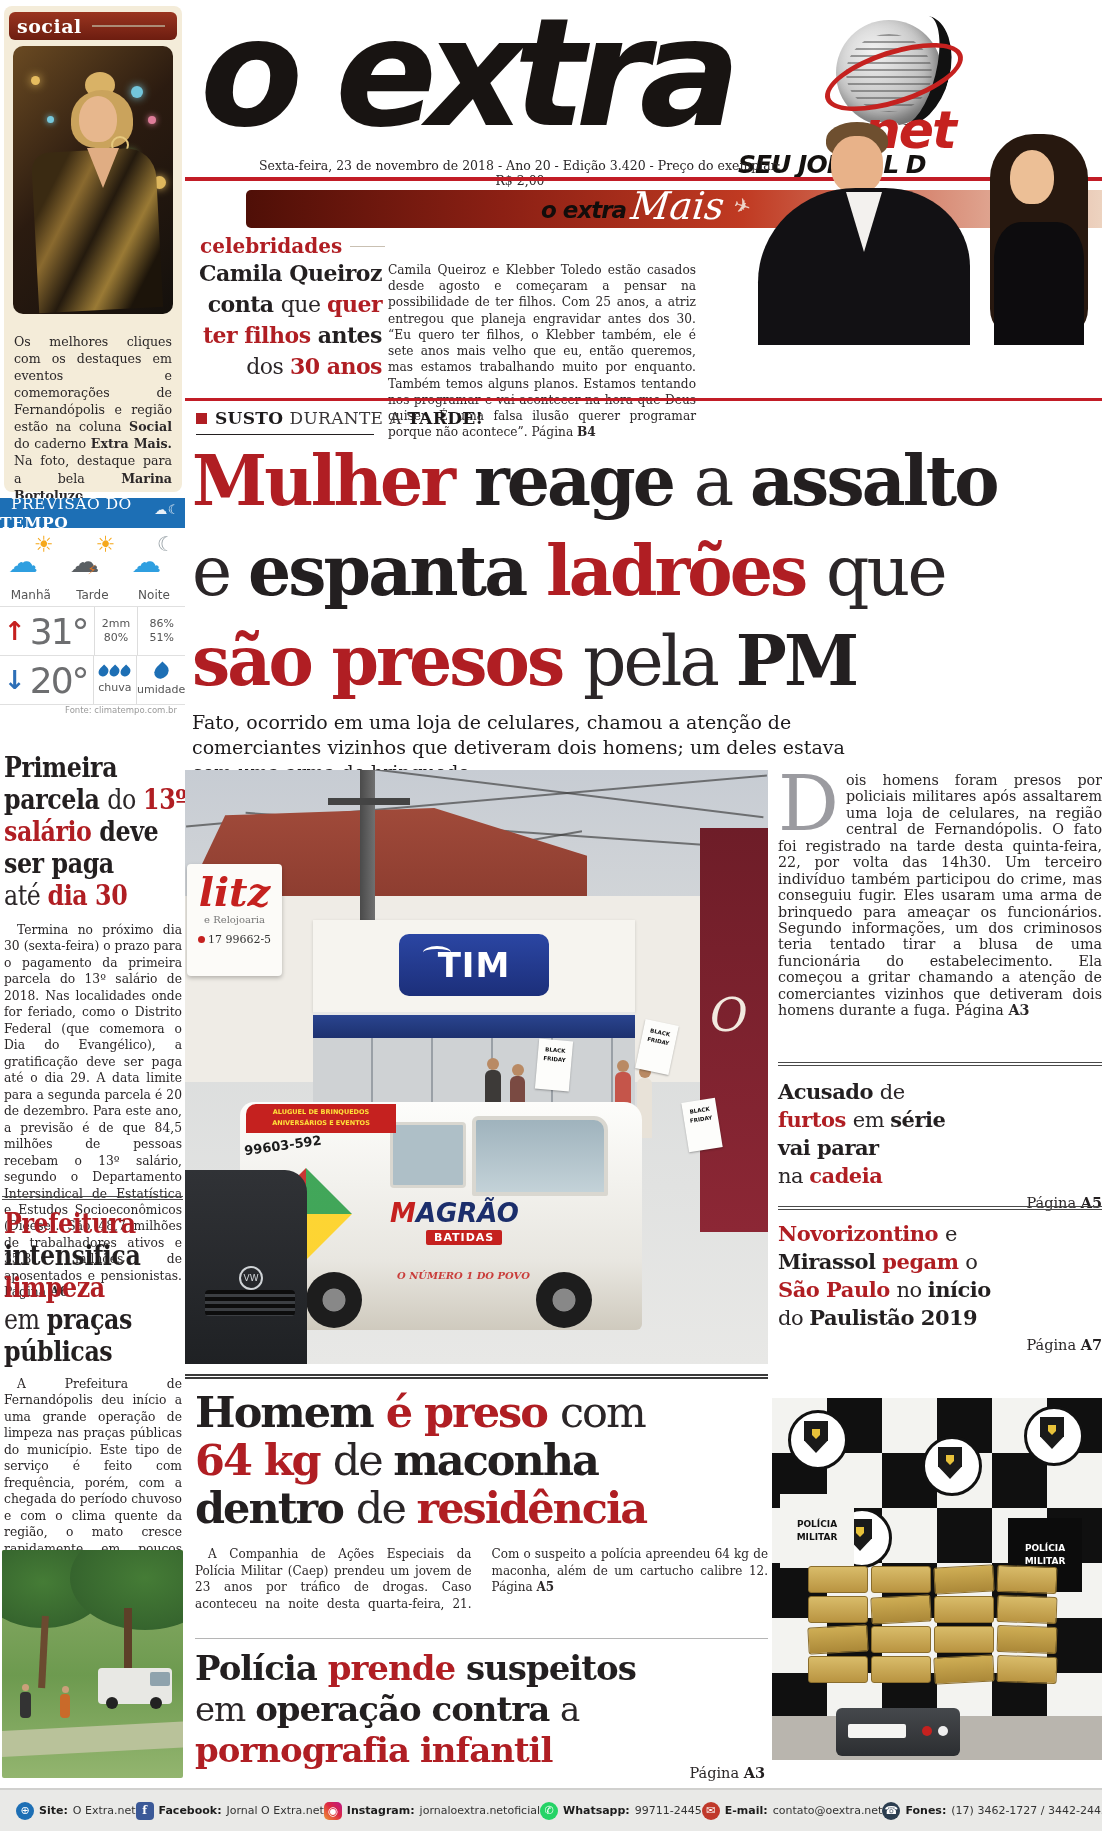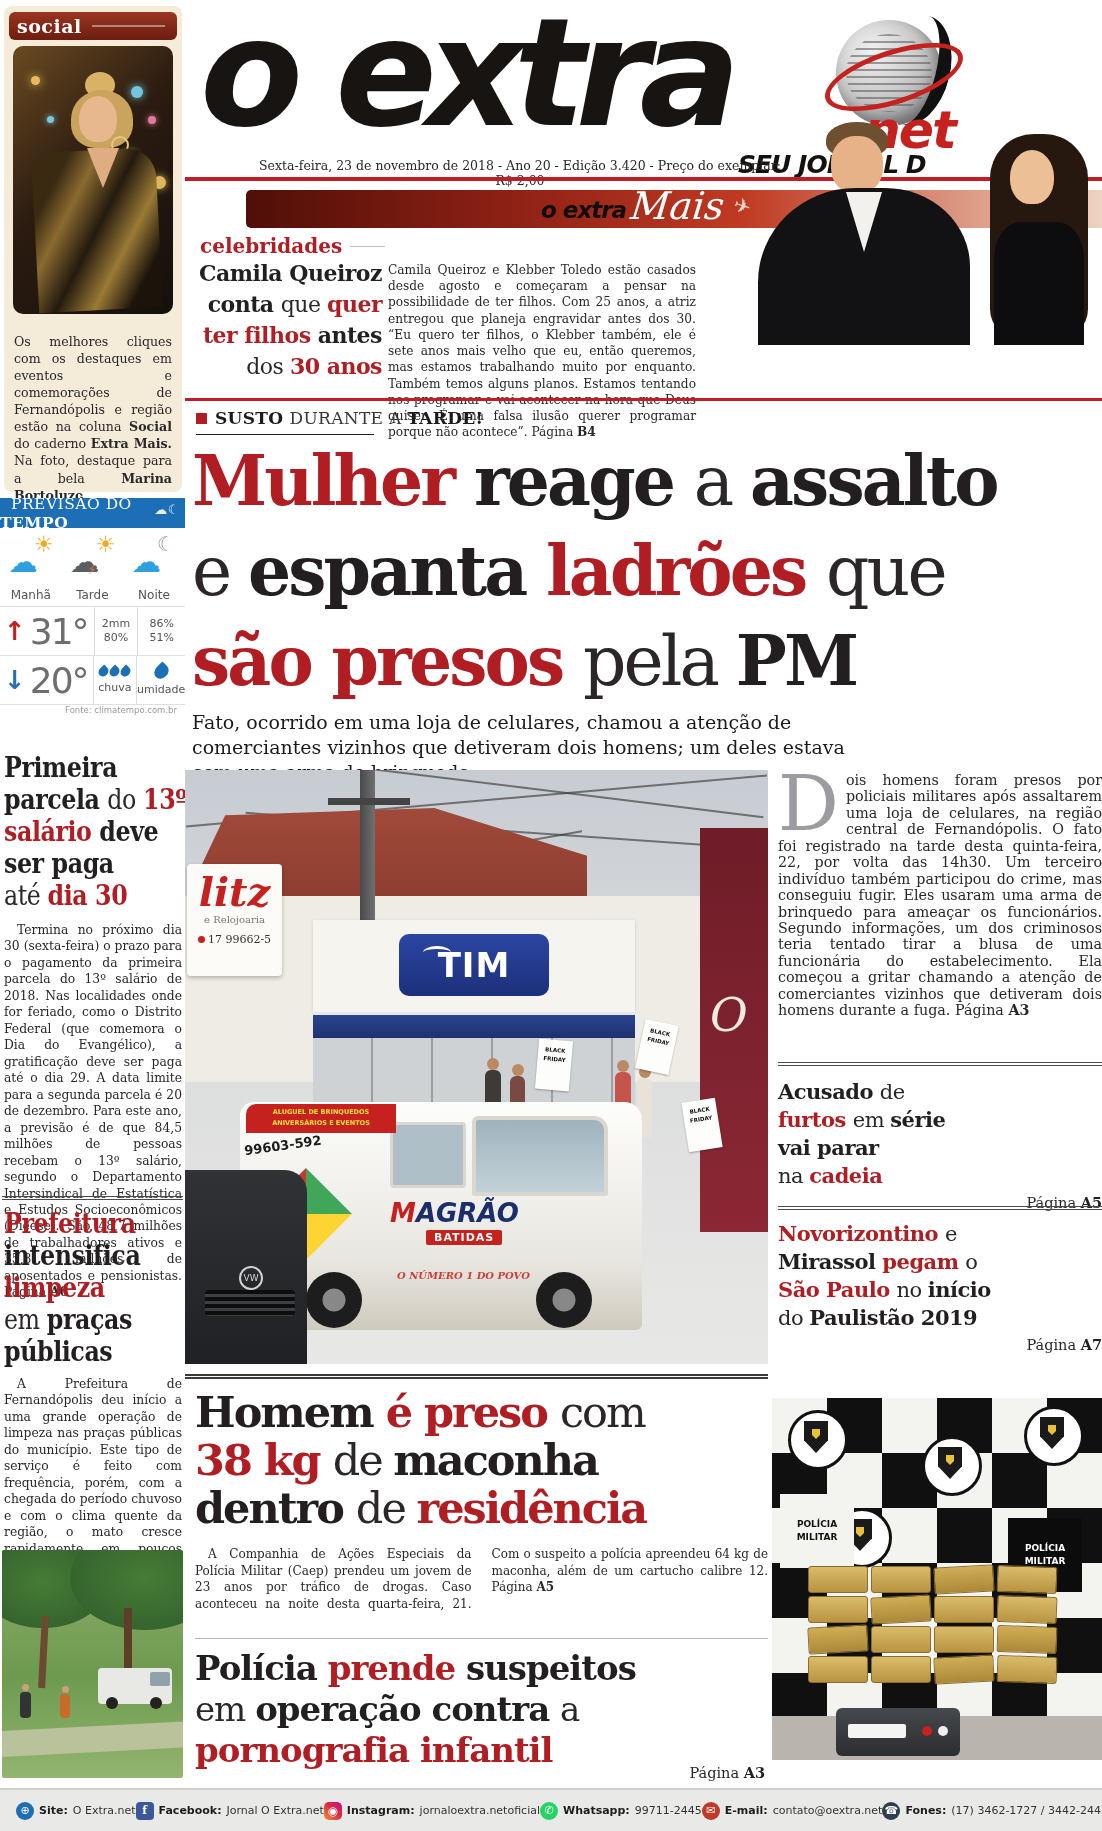--- a/index.html
+++ b/index.html
@@ -568,21 +568,21 @@
         <span class="btn r"></span>
         <span class="btn w"></span>
     </div>
   </div>
 
   <hr class="abs bdiv">
 
   <section>
     <div class="abs maconha-hl">
       <div class="hl"><span class="seg-b">Homem </span><span class="seg-r">é preso </span><span class="seg-l">com</span></div>
-      <div class="hl"><span class="seg-r">38 kg </span><span class="seg-l">de </span><span class="seg-b">maconha</span></div>
+      <div class="hl"><span class="seg-r">64 kg </span><span class="seg-l">de </span><span class="seg-b">maconha</span></div>
       <div class="hl"><span class="seg-b">dentro </span><span class="seg-l">de </span><span class="seg-r">residência</span></div>
     </div>
     <p class="abs maconha-body indent" style="margin:0;">
       <span>A Companhia de Ações Especiais da Polícia Militar (Caep) prendeu um jovem de 23 anos por tráfico de drogas. Caso aconteceu na noite desta quarta-feira, 21. Com o suspeito a polícia apreendeu 64 kg de maconha, além de um cartucho calibre 12. Página</span> <b>A5</b>
     </p>
   </section>
 
   <div class="abs thinrule"></div>
 
   <section>

